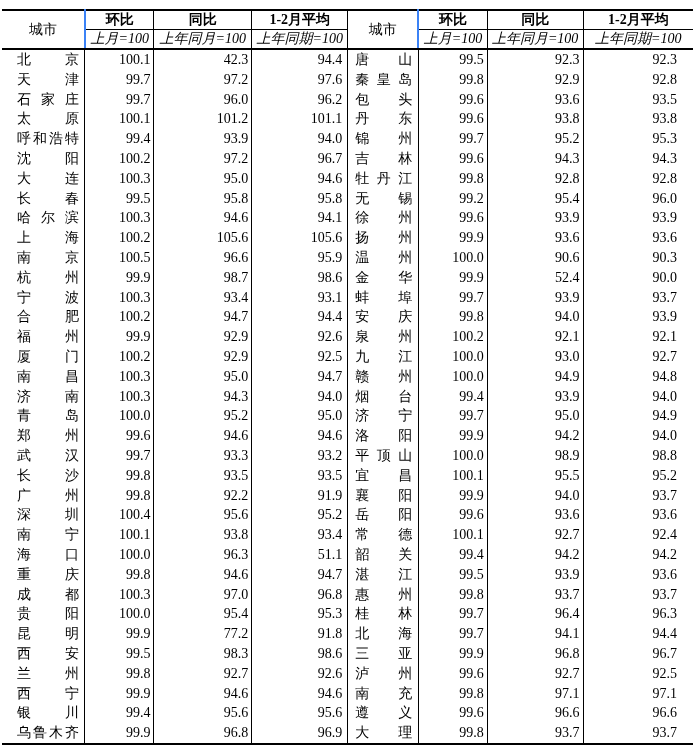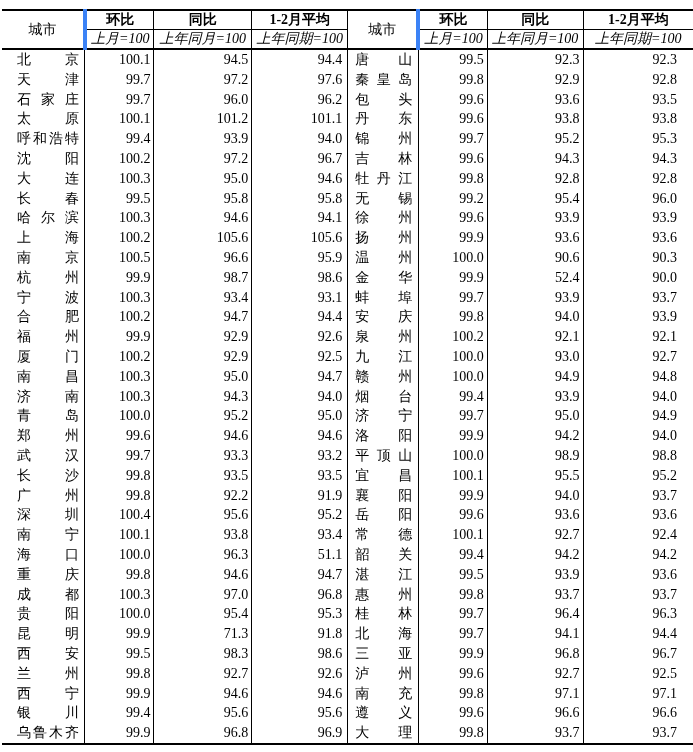--- a/index.html
+++ b/index.html
@@ -37,21 +37,21 @@
     height: 18px;
     line-height: 18px;
     text-align: center;
   }
   td {
     height: 19.8px;
     line-height: 19.8px;
   }
   
   .h-city {
-    border-right: 4px solid #3b82f6;
+    border-right: 2px solid #3b82f6;
     border-bottom: 2px solid #000;
     margin-top: 12px;
   }
   .h-group {
     border-right: 1px solid #000;
     border-bottom: 1px solid #000;
     font-weight: bold;
   }
   .h-sub {
     border-right: 1px solid #000;
@@ -104,21 +104,21 @@
     </thead>
     <tbody>
         <tr>
           <td class="c-city">
             <span class="city-just">
               <span>北</span>
               <span>京</span>
             </span>
           </td>
           <td class="c-mom">100.1</td>
-          <td class="c-yoy">94.5</td>
+          <td class="c-yoy">42.3</td>
           <td class="c-avg">94.4</td>
         </tr>
         <tr>
           <td class="c-city">
             <span class="city-just">
               <span>天</span>
               <span>津</span>
             </span>
           </td>
           <td class="c-mom">99.7</td>
@@ -427,21 +427,21 @@
           <td class="c-avg">95.3</td>
         </tr>
         <tr>
           <td class="c-city">
             <span class="city-just">
               <span>昆</span>
               <span>明</span>
             </span>
           </td>
           <td class="c-mom">99.9</td>
-          <td class="c-yoy">71.3</td>
+          <td class="c-yoy">77.2</td>
           <td class="c-avg">91.8</td>
         </tr>
         <tr>
           <td class="c-city">
             <span class="city-just">
               <span>西</span>
               <span>安</span>
             </span>
           </td>
           <td class="c-mom">99.5</td>

